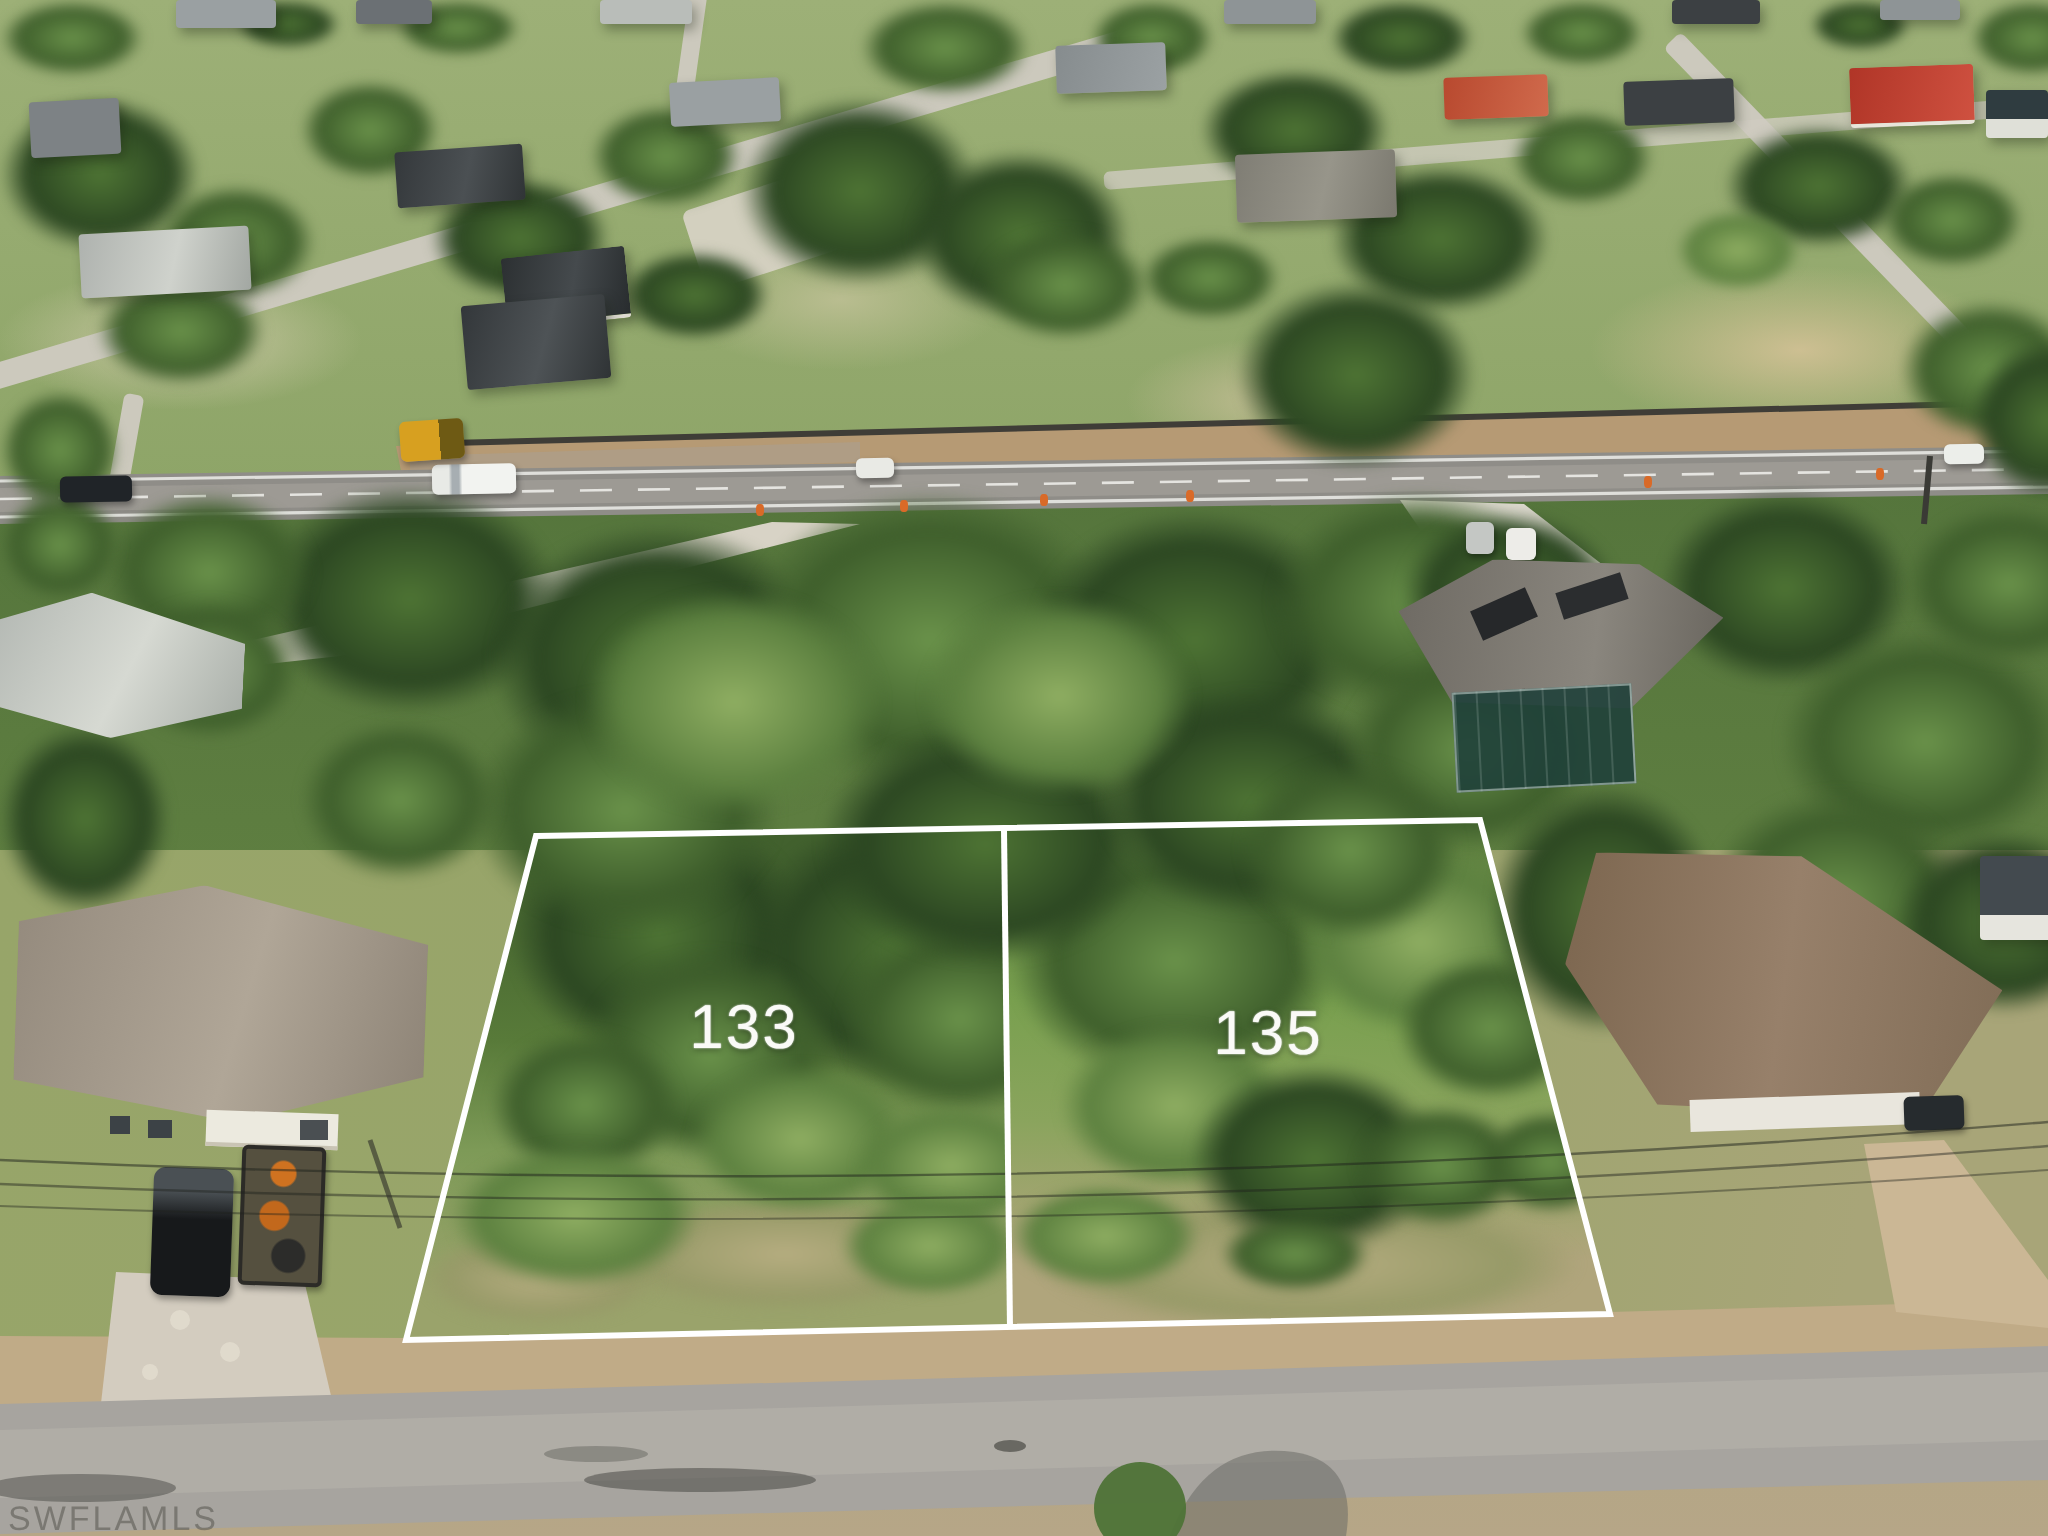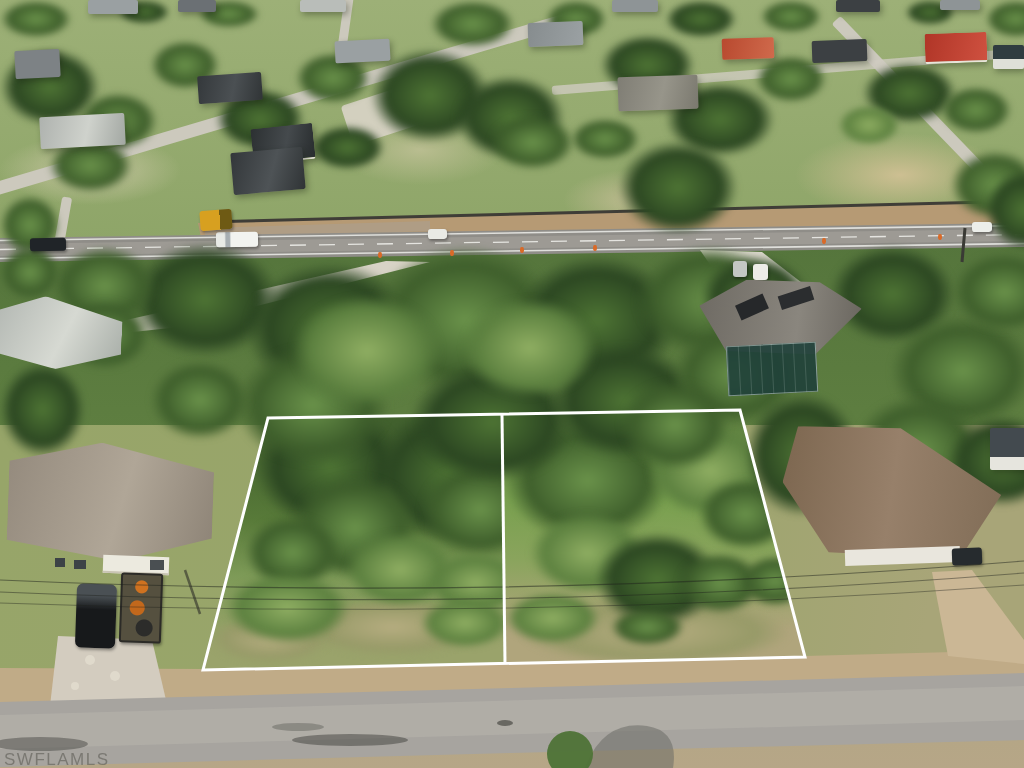--- a/index.html
+++ b/index.html
@@ -247,14 +247,16 @@
   <svg class="svgl" width="1024" height="768" viewBox="0 0 1024 768">
     <path d="M0,580 Q512,603 1024,561" stroke="rgba(30,33,28,.5)" fill="none" stroke-width="1.2"></path>
     <path d="M0,592 Q512,614 1024,573" stroke="rgba(30,33,28,.45)" fill="none" stroke-width="1.2"></path>
     <path d="M0,603 Q512,622 1024,585" stroke="rgba(30,33,28,.4)" fill="none" stroke-width="1"></path>
     <line x1="965" y1="228" x2="962" y2="262" stroke="#3a3a35" stroke-width="3"></line>
     <line x1="185" y1="570" x2="200" y2="614" stroke="rgba(45,45,40,.6)" stroke-width="2.5"></line>
     <polygon points="268,418 740,410 805,657 203,670" fill="none" stroke="#ffffff" stroke-width="3" stroke-linejoin="miter"></polygon>
     <line x1="502" y1="415" x2="505" y2="664" stroke="#ffffff" stroke-width="3"></line>
   </svg>
 
+  <div class="lotlabel" style="left:322px;top:496px;">133</div>
+  <div class="lotlabel" style="left:584px;top:499px;">135</div>
   <div class="watermark">SWFLAMLS</div>
 </div>
 
 </body></html>

